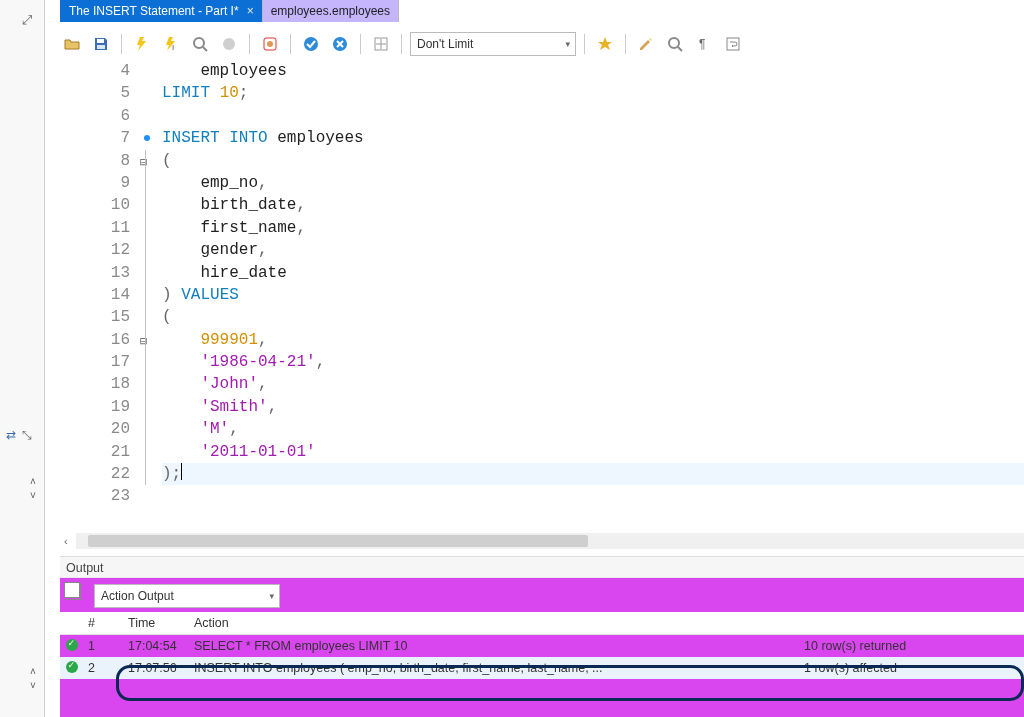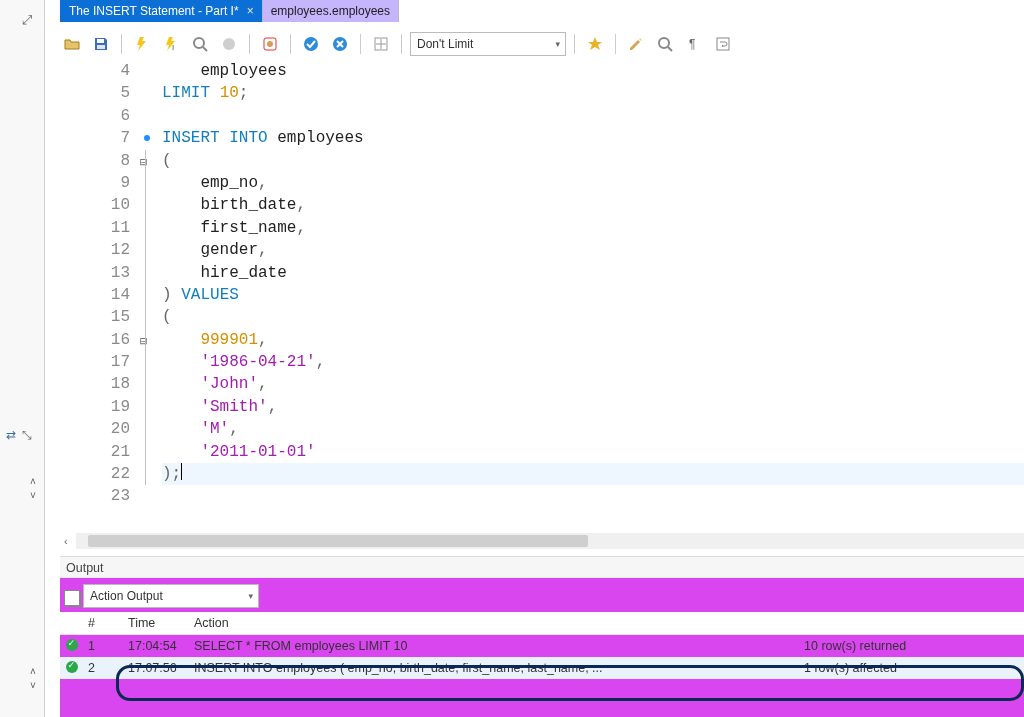--- a/index.html
+++ b/index.html
@@ -19,21 +19,21 @@
   .tabbar { position:absolute; left:60px; top:0; height:22px; display:flex; align-items:flex-end; }
   .tab { height:22px; display:flex; align-items:center; padding:0 8px; font-size:12px; border:1px solid #b9b9b9; border-bottom:none; background:#c4b5fd; margin-right:-1px; }
   .tab.active { background:#0b6fd5; color:#fff; border-color:#0b6fd5; }
   .tab .close { margin-left:8px; font-family:Arial; color:#e8e8e8; }
   .tab:not(.active) .close { display:none; }
 
   
   .toolbar { position:absolute; left:60px; top:30px; right:0; height:28px; display:flex; align-items:center; gap:5px; }
   .tbtn { width:22px; height:22px; border:1px solid transparent; display:flex; align-items:center; justify-content:center; border-radius:2px; }
   .sep { width:1px; height:20px; background:#ccc; margin:0 3px; }
-  .combo { height:22px; min-width:130px; border:1px solid #bbb; background:#fff; display:flex; align-items:center; padding:0 18px 0 6px; font-size:12px; position:relative; color:#333;}
+  .combo { height:22px; min-width:130px; border:1px solid #bbb; background:#fff; display:flex; align-items:center; padding:0 28px 0 6px; font-size:12px; position:relative; color:#333;}
   .combo::after { content:"▾"; position:absolute; right:5px; font-size:9px; color:#666; }
 
   
   .ico { width:16px; height:16px; display:block; }
 
   
   .editor { position:absolute; left:60px; top:60px; right:0; bottom:185px; display:flex; font-family: Consolas, "Courier New", monospace; font-size:16px; line-height:22.4px; }
   .gutter { width:70px; text-align:right; padding-right:10px; color:#8a8a8a; background:#fff; user-select:none; }
   .gutter .ln { height:22.4px; }
   .marks { width:22px; background:#fff; }
@@ -52,21 +52,21 @@
   .caret { display:inline-block; width:1px; height:17px; background:#000; vertical-align:-2px; }
 
   .hscroll { position:absolute; left:60px; right:0; height:18px; bottom:167px; display:flex; align-items:center; }
   .hscroll .track { flex:1; height:16px; background:#f0f0f0; position:relative; margin-left:4px; }
   .hscroll .thumb { position:absolute; left:12px; top:2px; height:12px; width:500px; background:#cfcfcf; border-radius:2px; }
   .hscroll .chev { font-size:11px; color:#666; padding:0 4px; }
 
   
   .outpanel { position:absolute; left:60px; right:0; bottom:0; height:160px; border-top:1px solid #ddd; background:#d946ef; font-size:12.5px; }
   .outpanel .title { padding:4px 6px 2px; color:#444; background:#f6f6f6; border-bottom:1px solid #eaeaea; }
-  .outpanel .selector { display:flex; align-items:flex-end; gap:1px; padding:6px 6px 4px; }
+  .outpanel .selector { display:flex; align-items:flex-start; gap:12px; padding:6px 6px 4px; }
   .outpanel .selector .combo { min-width:150px; }
   .grid { width:100%; }
   .ghead, .grow { display:flex; align-items:center; height:22px; }
   .ghead { border-bottom:1px solid #e2e2e2; color:#333; background:#fff; }
   .col-status{ width:24px; text-align:center;}
   .col-num   { width:40px; padding-left:4px;}
   .col-time  { width:66px; }
   .col-action{ flex:1; padding-right:15px; white-space:nowrap; overflow:hidden; text-overflow:ellipsis;}
   .col-msg   { width:220px; }
   .grow { color:#333; }

